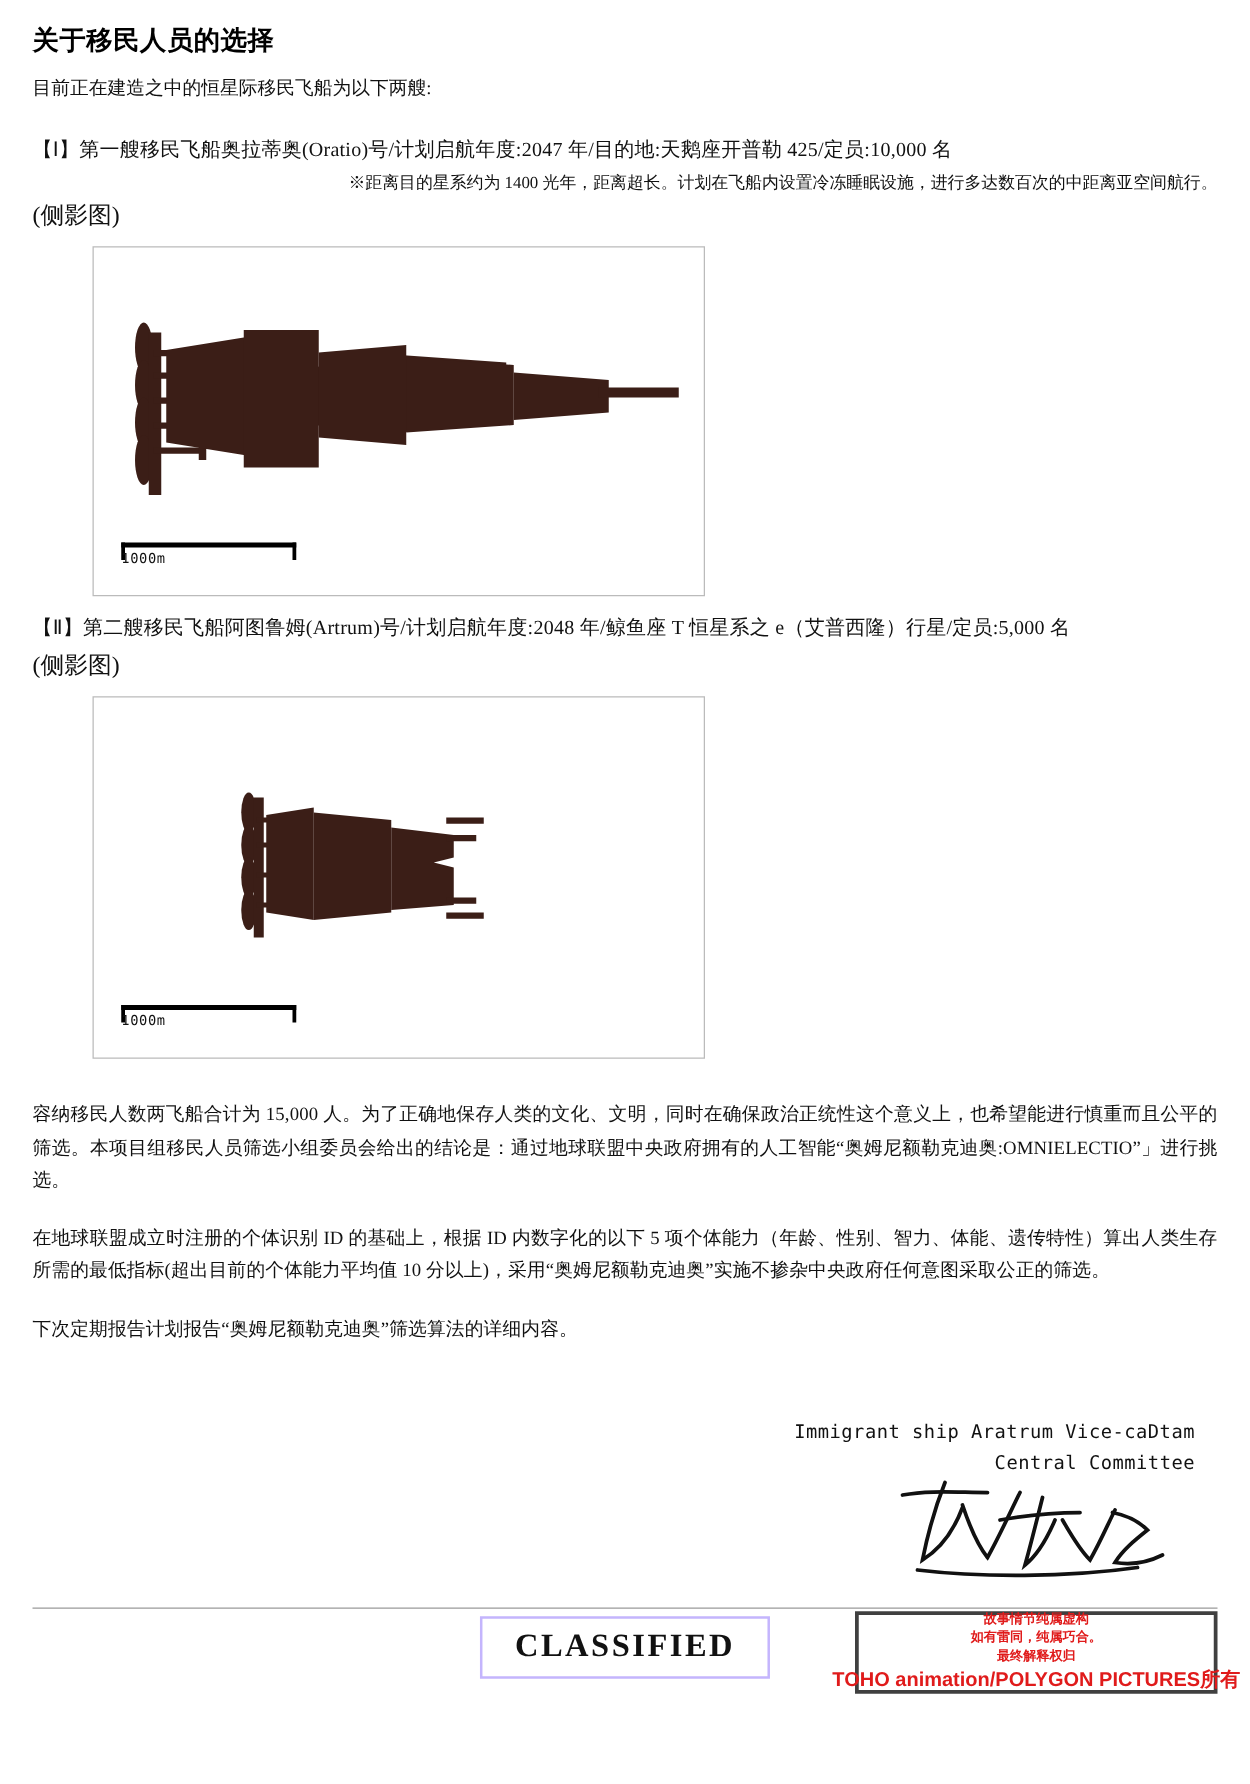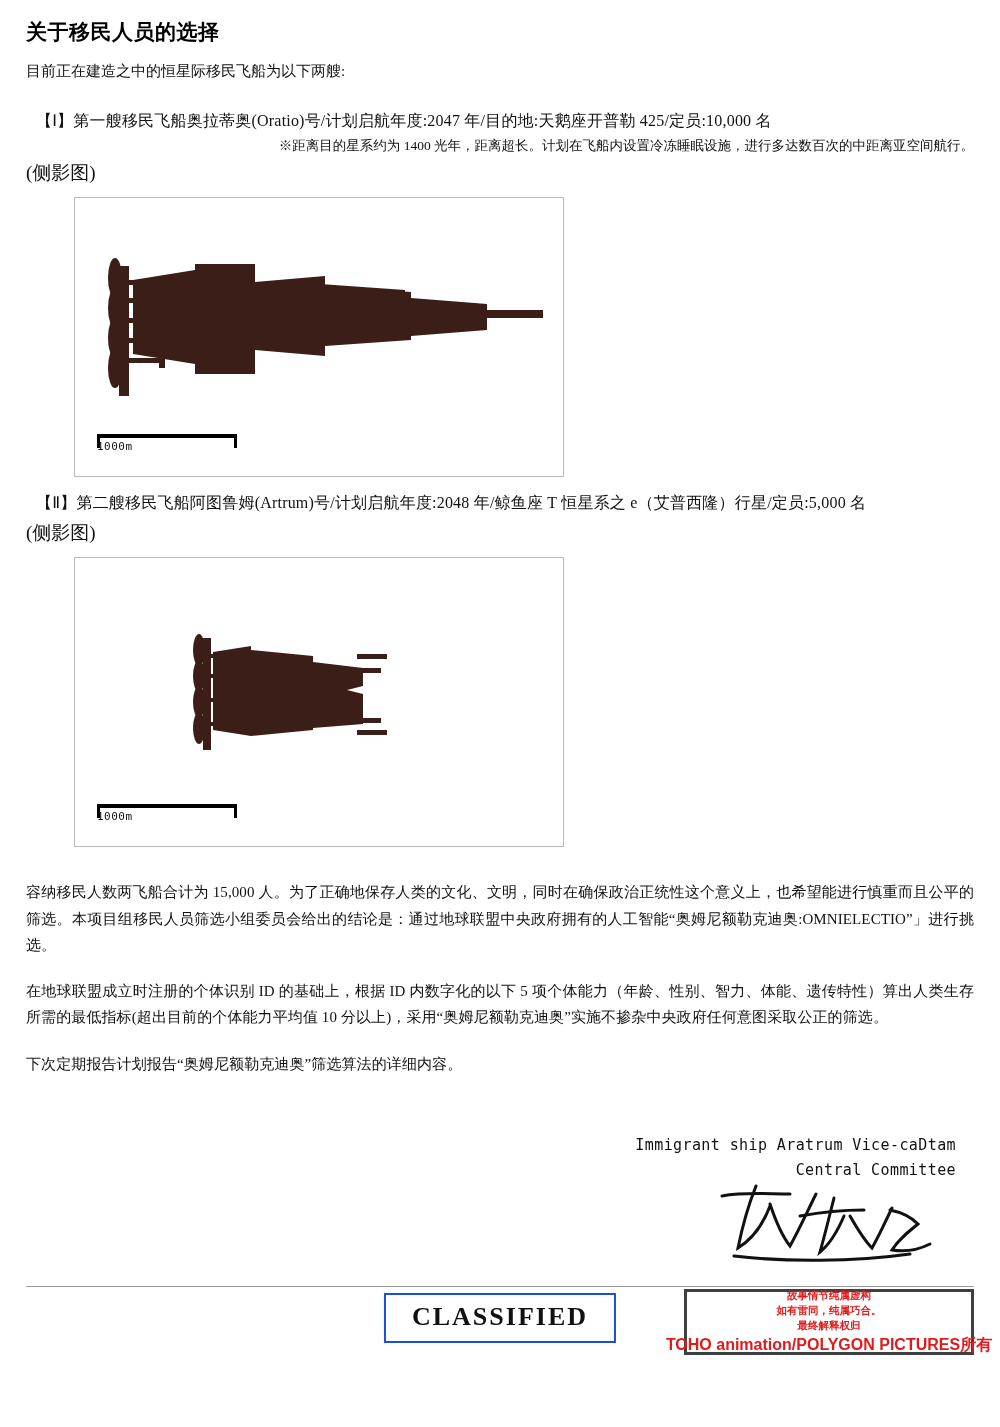--- a/index.html
+++ b/index.html
@@ -34,21 +34,21 @@
     font-size: 15px;
     margin: 0 0 26px 0;
     line-height: 1.5;
   }
   .ship-block {
     margin: 0 0 6px 0;
   }
   .ship-head {
     font-size: 16px;
     line-height: 1.55;
-    margin: 0 0 3px 10px;
+    margin: 0 0 3px 0;
     letter-spacing: 0.2px;
   }
   .ship-note {
     font-size: 13.5px;
     line-height: 1.5;
     margin: 0 0 2px 0;
     text-align: right;
   }
   .ship-caption {
     font-size: 19px;
@@ -124,21 +124,21 @@
     left: 26px;
     right: 26px;
     bottom: 76px;
     border-top: 1px solid #9a9a9a;
   }
   .classified {
     position: absolute;
     left: 50%;
     transform: translateX(-50%);
     bottom: 20px;
-    border: 2px solid #1d4ed8;
+    border: 2px solid #c4b5fd;
     padding: 7px 26px 9px 26px;
     font-family: "Liberation Serif", serif;
     font-weight: bold;
     font-size: 26px;
     letter-spacing: 2px;
     background: #fff;
   }
   .stamp {
     position: absolute;
     right: 26px;

